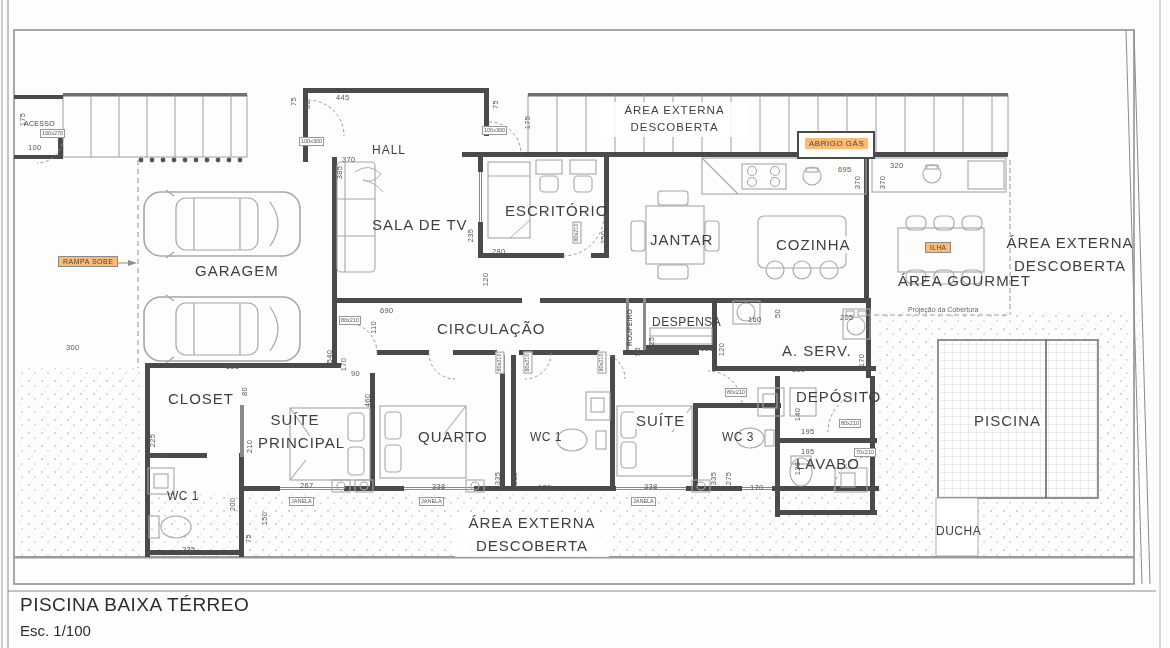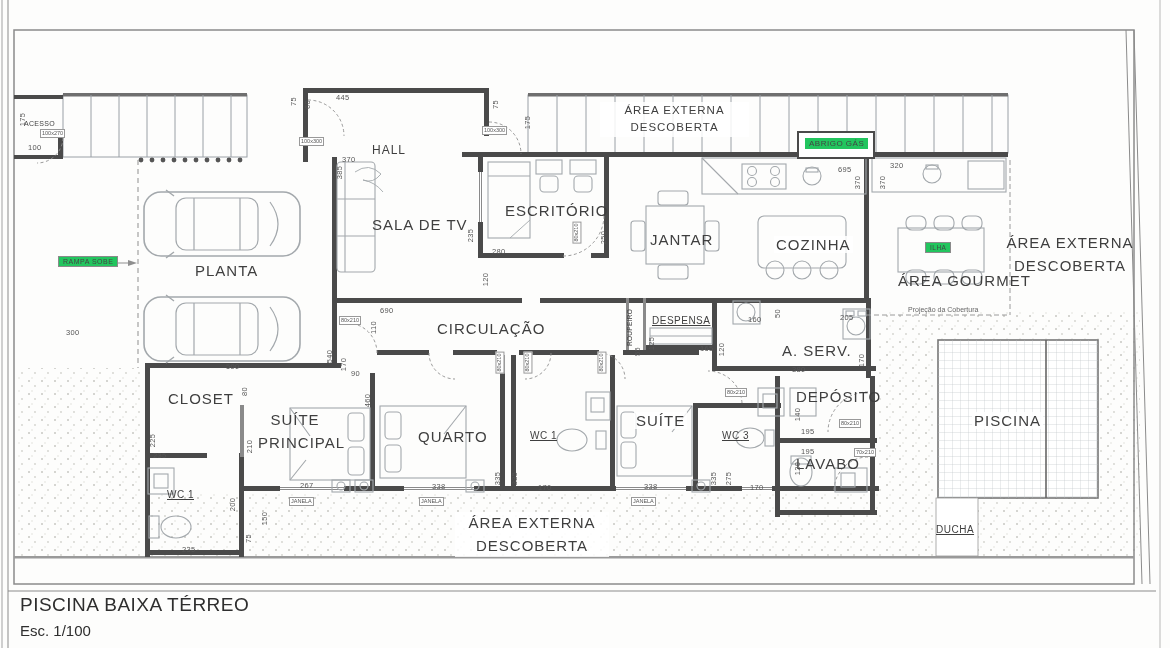--- a/index.html
+++ b/index.html
@@ -2,24 +2,24 @@
 <html><head>
 <meta charset="utf-8">
 <style>
   html,body{margin:0;padding:0;background:#fff;}
   #stage{position:relative;width:1170px;height:648px;background:#fdfdfc;overflow:hidden;
          font-family:"Liberation Sans","DejaVu Sans",sans-serif;color:#3b3b3b;}
   #plan-svg{position:absolute;left:0;top:0;}
   .lbl{position:absolute;color:#3f3f3f;letter-spacing:1px;font-size:15px;white-space:nowrap;}
   .lbl.wrap{white-space:normal;text-align:center;line-height:1.5;}
   .lbl.bg{background:rgba(255,255,255,.85);padding:0 2px;}
-  .lbl.sm{font-size:10px;letter-spacing:.5px;text-decoration:underline;}
+  .lbl.sm{font-size:12px;letter-spacing:.5px;}
   .lbl.xs{font-size:7px;letter-spacing:.3px;}
   .lbl.vert{transform:rotate(-90deg);transform-origin:left top;}
-  .boxed{position:absolute;border:1px solid #8a8a8a;background:#22c55e;font-size:7px;
+  .boxed{position:absolute;border:1px solid #8a8a8a;background:#fdba74;font-size:7px;
          letter-spacing:.5px;padding:1px 4px;color:#444;white-space:nowrap;}
   .dim{position:absolute;font-size:7.5px;color:#565656;white-space:nowrap;letter-spacing:.3px;}
   .dim.v{transform:rotate(-90deg);transform-origin:center;}
   .tag{position:absolute;font-size:5.5px;color:#555;border:.5px solid #999;background:#fff;
        padding:0 1px;white-space:nowrap;line-height:1.3;}
   .tag.v{transform:rotate(-90deg);transform-origin:center;}
   .title-block{position:absolute;left:20px;top:594px;}
   .title-main{font-size:19px;color:#2e2e2e;letter-spacing:.5px;}
   .title-scale{font-size:15px;color:#2e2e2e;margin-top:6px;}
   .note{position:absolute;font-size:7px;color:#666;}
@@ -324,21 +324,21 @@
 
   <g>
     <rect x="938" y="340" width="160" height="158" fill="#fff" stroke="#777" stroke-width="1.6"></rect>
     <rect x="938" y="340" width="160" height="158" fill="url(#grid)"></rect>
     <line x1="1046" y1="340" x2="1046" y2="498" stroke="#666" stroke-width="1.6"></line>
     <rect x="936" y="498" width="42" height="58" fill="#fff" stroke="#999" stroke-width="0.8"></rect>
   </g>
 </svg>
 
 <div class="lbl xs" style="left:24px;top:120px;">ACESSO</div>
-<div class="lbl" style="left:195px;top:262px;">PLANTA</div>
+<div class="lbl" style="left:195px;top:262px;">GARAGEM</div>
 <div class="lbl" style="left:372px;top:143px;font-size:12px;">HALL</div>
 <div class="lbl" style="left:372px;top:216px;">SALA DE TV</div>
 <div class="lbl" style="left:505px;top:202px;">ESCRITÓRIO</div>
 <div class="lbl" style="left:650px;top:231px;">JANTAR</div>
 <div class="lbl bg" style="left:774px;top:236px;">COZINHA</div>
 <div class="lbl" style="left:898px;top:272px;">ÁREA GOURMET</div>
 <div class="lbl" style="left:437px;top:320px;">CIRCULAÇÃO</div>
 <div class="lbl sm" style="left:652px;top:315px;">DESPENSA</div>
 <div class="lbl" style="left:782px;top:342px;">A. SERV.</div>
 <div class="lbl" style="left:796px;top:388px;">DEPÓSITO</div>
@@ -374,21 +374,21 @@
       <span class="dim" style="left: 342px; top: 155px;">370</span>
       <span class="dim v" style="left: 333px; top: 168px;">385</span>
       <span class="dim v" style="left: 464px; top: 231px;">235</span>
       <span class="dim" style="left: 492px; top: 247px;">280</span>
       <span class="dim v" style="left: 597px; top: 233px;">250</span>
       <span class="dim v" style="left: 479px; top: 275px;">120</span>
       <span class="dim" style="left: 838px; top: 165px;">695</span>
       <span class="dim v" style="left: 851px; top: 178px;">370</span>
       <span class="dim v" style="left: 876px; top: 178px;">370</span>
       <span class="dim" style="left: 890px; top: 161px;">320</span>
-      <span class="dim" style="left: 66px; top: 328px;">300</span>
+      <span class="dim" style="left: 66px; top: 343px;">300</span>
       <span class="dim" style="left: 226px; top: 362px;">500</span>
       <span class="dim v" style="left: 323px; top: 352px;">540</span>
       <span class="dim v" style="left: 337px; top: 360px;">170</span>
       <span class="dim" style="left: 351px; top: 369px;">90</span>
       <span class="dim" style="left: 380px; top: 306px;">690</span>
       <span class="dim v" style="left: 367px; top: 323px;">110</span>
       <span class="dim v" style="left: 240px; top: 387px;">80</span>
       <span class="dim v" style="left: 361px; top: 396px;">460</span>
       <span class="dim v" style="left: 146px; top: 436px;">225</span>
       <span class="dim" style="left: 153px; top: 451px;">235</span>

